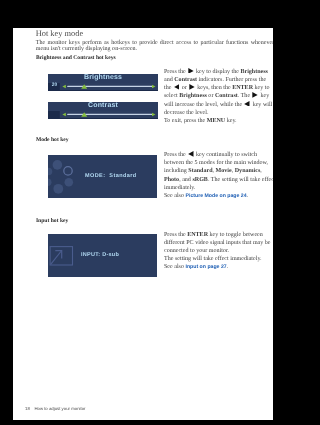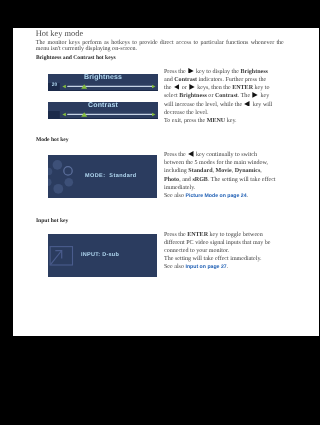--- a/index.html
+++ b/index.html
@@ -1,18 +1,18 @@
 <!DOCTYPE html>
 <html><head>
 <meta charset="utf-8">
 <style>
   html,body{margin:0;padding:0;}
   body{width:300px;height:425px;background:#000;overflow:hidden;
        font-family:"Liberation Serif",serif;-webkit-font-smoothing:antialiased;text-rendering:geometricPrecision;}
-  #page{position:absolute;left:13px;top:28px;width:259.5px;height:308px;background:#fff;overflow:hidden;padding-left:46px;}
+  #page{position:absolute;left:13px;top:28px;width:259.5px;height:392px;background:#fff;overflow:hidden;}
 
   .h1{position:absolute;left:22.7px;top:0.8px;font-size:8.4px;color:#4a4a4a;}
   .intro{position:absolute;left:22.8px;top:12px;width:248px;font-size:6.05px;line-height:6.4px;
          color:#3b3b3b;text-align:justify;}
   .h2{position:absolute;left:22.9px;font-size:5.62px;font-weight:bold;color:#2b2b2b;}
 
   
   .osd{position:absolute;background:#2b3c5f;overflow:hidden;}
   .osd-title{position:absolute;left:0;right:0;text-align:center;color:#b2d9f2;
              font-family:"Liberation Sans",sans-serif;font-weight:bold;}

